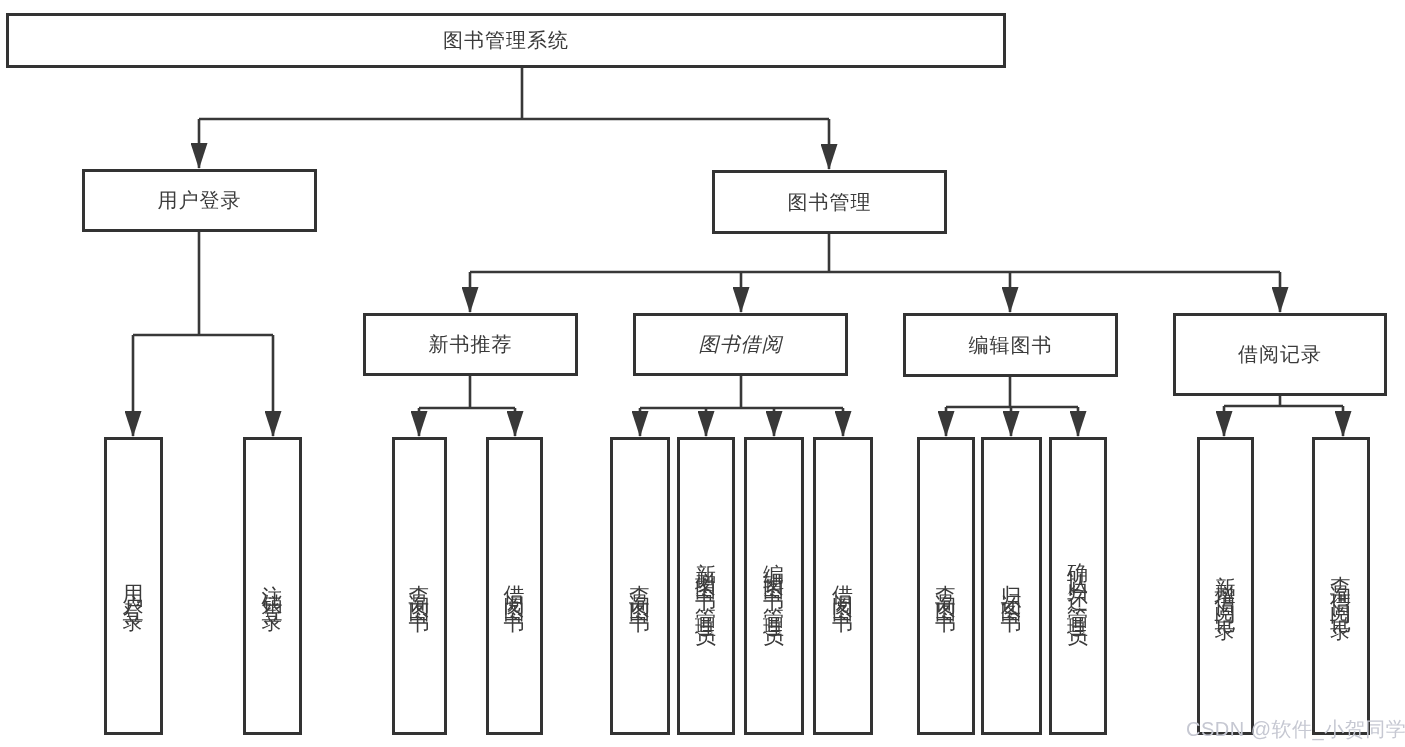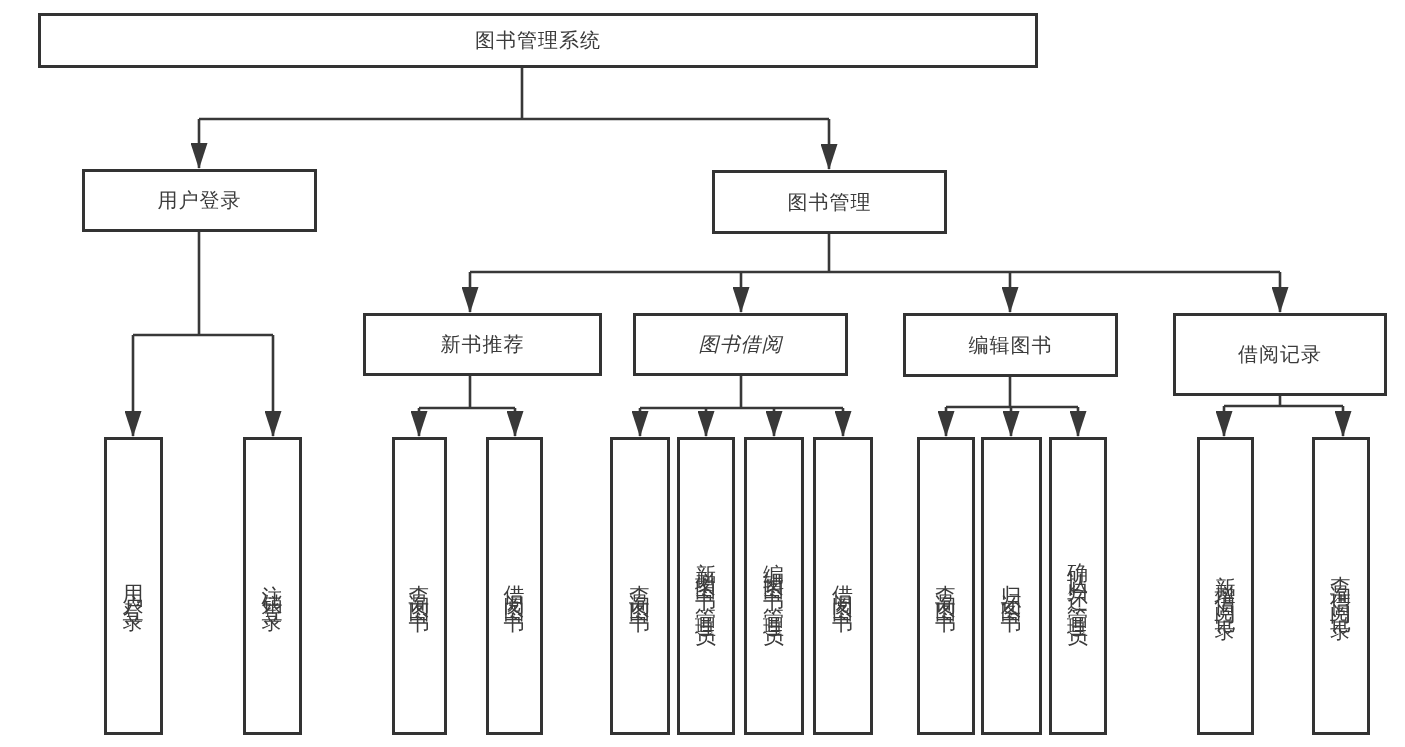--- a/index.html
+++ b/index.html
@@ -94,32 +94,32 @@
     <path class="wire" d="M946,407 V436" marker-end="url(#arrow)"></path>
     <path class="wire" d="M1011,407 V436" marker-end="url(#arrow)"></path>
     <path class="wire" d="M1078,407 V436" marker-end="url(#arrow)"></path>
 
     <path class="wire" d="M1280,377 V406"></path>
     <path class="wire" d="M1224,406 H1343"></path>
     <path class="wire" d="M1224,406 V436" marker-end="url(#arrow)"></path>
     <path class="wire" d="M1343,406 V436" marker-end="url(#arrow)"></path>
   </svg>
 
-  <div class="node hbox" style="left:38px;top:13px;width:1000px;height:55px;">
+  <div class="node hbox" style="left:6px;top:13px;width:1000px;height:55px;">
     <span>图书管理系统</span>
   </div>
 
   <div class="node hbox" style="left:82px;top:169px;width:235px;height:63px;">
     <span>用户登录</span>
   </div>
   <div class="node hbox" style="left:712px;top:170px;width:235px;height:64px;">
     <span>图书管理</span>
   </div>
 
-  <div class="node hbox" style="left:363px;top:313px;width:239px;height:63px;">
+  <div class="node hbox" style="left:363px;top:313px;width:215px;height:63px;">
     <span>新书推荐</span>
   </div>
   <div class="node hbox" style="left:633px;top:313px;width:215px;height:63px;font-style:italic;">
     <span>图书借阅</span>
   </div>
   <div class="node hbox" style="left:903px;top:313px;width:215px;height:64px;">
     <span>编辑图书</span>
   </div>
   <div class="node hbox" style="left:1173px;top:313px;width:214px;height:83px;">
     <span>借阅记录</span>
@@ -162,14 +162,15 @@
     <span class="vtext">确认归还（管理员）</span>
   </div>
 
   <div class="node vbox" style="left:1197px;top:437px;width:57px;height:298px;">
     <span class="vtext">新增借阅记录</span>
   </div>
   <div class="node vbox" style="left:1312px;top:437px;width:58px;height:298px;">
     <span class="vtext">查询借阅记录</span>
   </div>
 
+  <div class="watermark">CSDN @软件_小贺同学</div>
 
 </div>
 
 </body></html>

